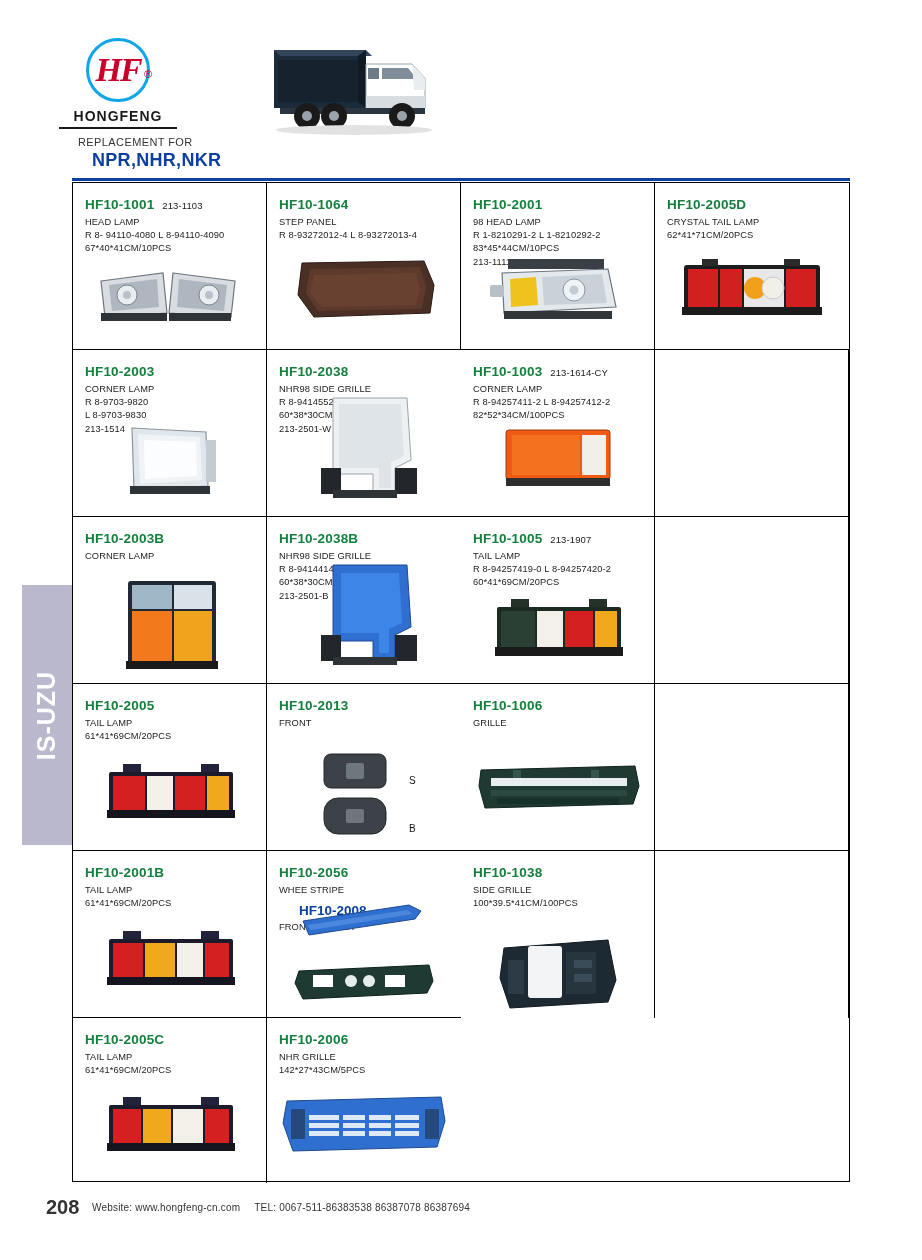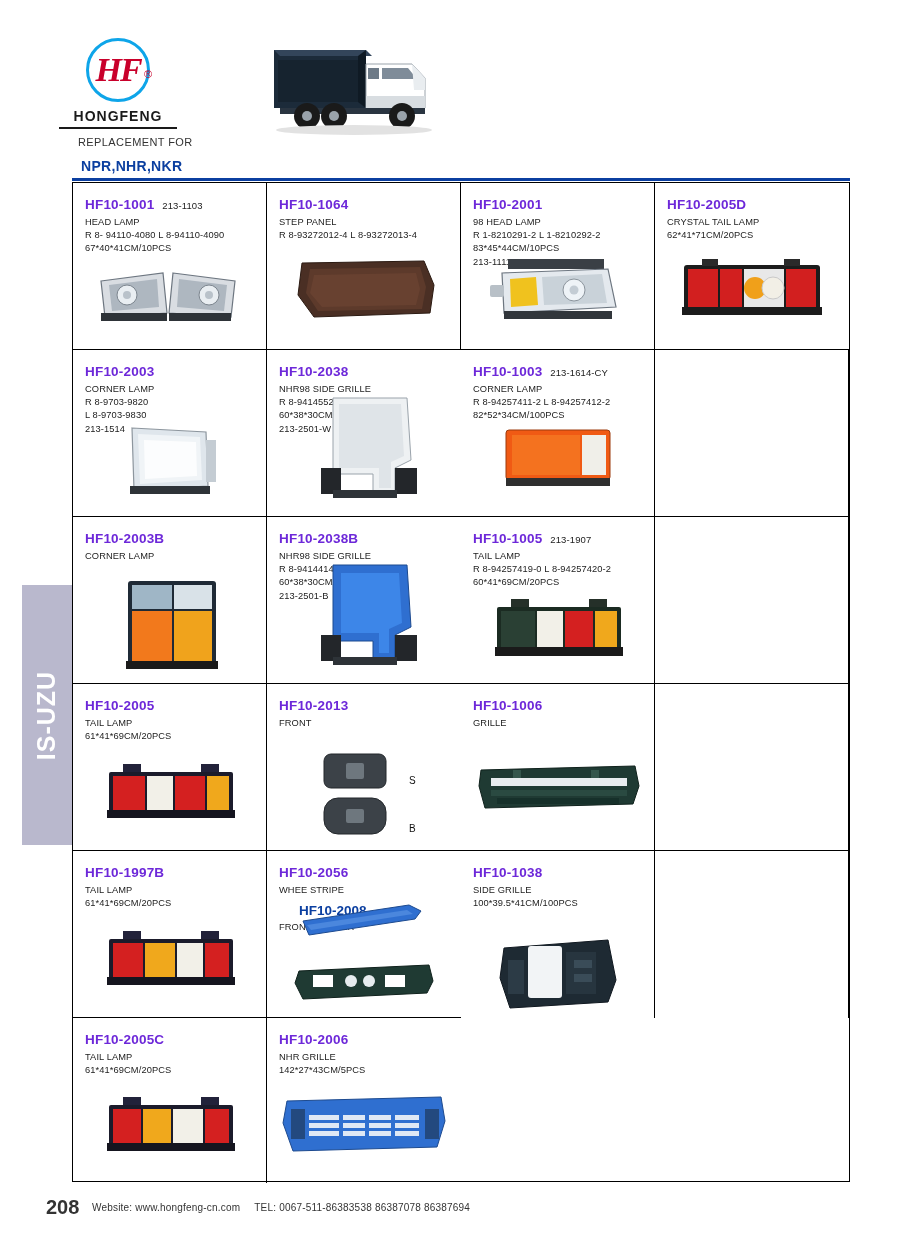--- a/index.html
+++ b/index.html
@@ -38,24 +38,23 @@
   }
   .logo-rule{
     width:118px;height:2px;background:#1a1a1a;margin:3px auto 0;
   }
 
   .repl-label{
     position:absolute;left:78px;top:136px;
     font-size:11px;letter-spacing:.4px;color:#333;
   }
   .repl-title{
-    position:absolute;left:81px;top:150px;
-    font-size:14px;font-weight:bold;color:#0b3fa0;
+    position:absolute;left:92px;top:150px;
+    font-size:18px;font-weight:bold;color:#0b3fa0;
     letter-spacing:.3px;
-    margin-top:8px;
   }
   .header-rule{
     position:absolute;left:72px;top:178px;width:778px;height:3px;background:#0b3fa0;
   }
 
   
   .truck{
     position:absolute;left:262px;top:16px;width:210px;height:125px;
   }
 
@@ -81,21 +80,21 @@
     grid-template-rows:167px 167px 167px 167px 167px 165px;
   }
   .cell{
     border-right:1px solid #000;border-bottom:1px solid #000;
     box-sizing:border-box;position:relative;padding:12px 10px 4px 12px;
     overflow:hidden;
   }
   .cell.lastcol{border-right:none;}
   .cell.lastrow{border-bottom:none;}
   .code{
-    font-size:13.5px;font-weight:bold;color:#6d28d9;letter-spacing:.2px;
+    font-size:13.5px;font-weight:bold;color:#15803d;letter-spacing:.2px;
     display:inline-block;
   }
   .altcode{
     font-size:9.5px;color:#222;margin-left:8px;letter-spacing:.1px;
   }
   .desc{
     font-size:9.3px;color:#222;line-height:1.42;margin-top:3px;
     letter-spacing:.1px;
   }
   .code2{
@@ -322,21 +321,21 @@
           <svg width="170" height="70" viewBox="0 0 170 70">
       <path d="M8 18 L162 14 L166 34 L160 52 L12 56 L6 34 Z" fill="#1f3a33" stroke="#0f211c"></path>
       <rect x="18" y="26" width="136" height="8" fill="#e8ecef"></rect>
       <rect x="18" y="38" width="136" height="6" fill="#2a4a41"></rect>
       <rect x="24" y="46" width="122" height="6" fill="#16302a"></rect>
       <rect x="40" y="18" width="8" height="8" fill="#35564c"></rect>
       <rect x="118" y="18" width="8" height="8" fill="#35564c"></rect>
     </svg>
         </div></div>
       <div class="cell"></div>
-      <div class="cell"><span class="code">HF10-1997B</span><div class="desc" style="white-space: pre-line;">TAIL LAMP
+      <div class="cell"><span class="code">HF10-2001B</span><div class="desc" style="white-space: pre-line;">TAIL LAMP
 61*41*69CM/20PCS</div><div class="art">
           <svg width="150" height="80" viewBox="0 0 150 80">
       <rect x="14" y="20" width="124" height="42" rx="2" fill="#1b1b2b"></rect>
       <rect x="18" y="24" width="30" height="34" fill="#d42020"></rect>
       <rect x="50" y="24" width="30" height="34" fill="#f0a81c"></rect>
       <rect x="82" y="24" width="26" height="34" fill="#f2f0e8"></rect>
       <rect x="110" y="24" width="24" height="34" fill="#d42020"></rect>
       <rect x="12" y="58" width="128" height="8" fill="#15151f"></rect>
       <rect x="28" y="12" width="18" height="8" fill="#22223a"></rect>
       <rect x="106" y="12" width="18" height="8" fill="#22223a"></rect>

